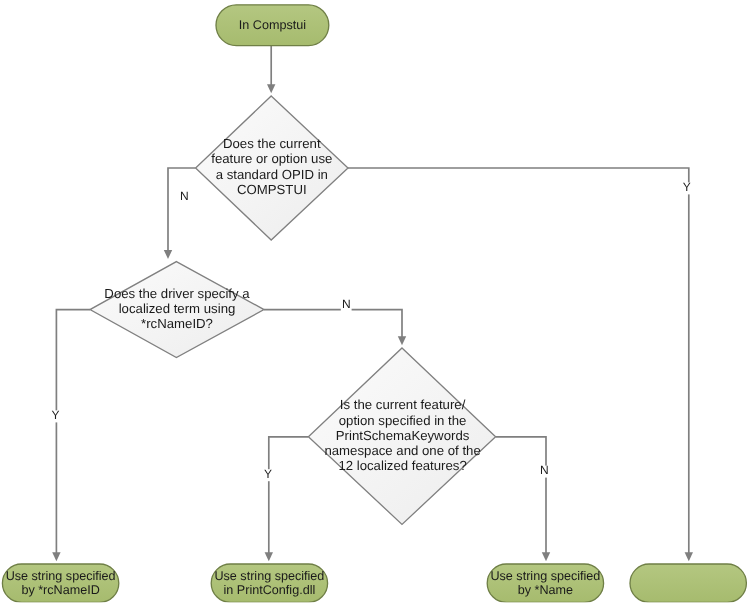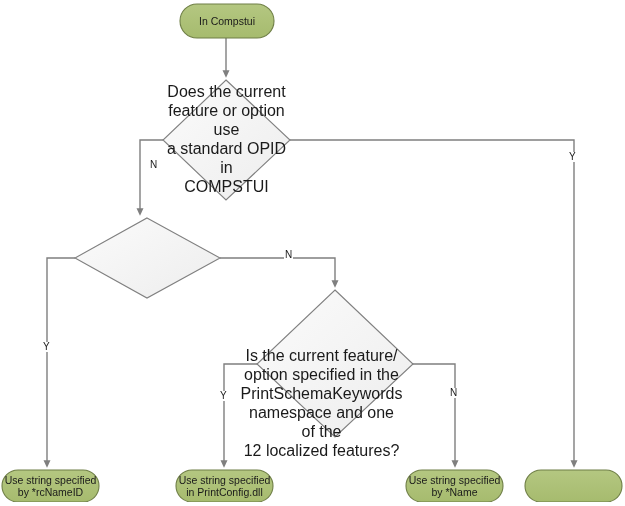--- a/index.html
+++ b/index.html
@@ -32,21 +32,21 @@
     text-align: center;
     color: #1a1a1a;
     pointer-events: none;
     line-height: 1.18;
     white-space: pre-line;
   }
   .terminal-label {
     font-size: 10.5px;
   }
   .decision-label {
-    font-size: 16px;
+    font-size: 11px;
   }
   .edge-label {
     position: absolute;
     font-size: 10px;
     color: #1a1a1a;
     background: #ffffff;
     padding: 0 1px;
     line-height: 1;
     text-align: center;
   }
@@ -105,22 +105,25 @@
     <rect x="525" y="470" width="97" height="32" rx="16" ry="16" fill="url(#termGrad)" stroke="#6f7f46" stroke-width="1.1"></rect>
   </svg>
 
   <div class="node-label terminal-label" style="left:180px; top:4px; width:94px; height:34px;">In Compstui</div>
 
   <div class="node-label decision-label" style="left:163px; top:96px; width:127px; height:88px;">Does the current
 feature or option use
 a standard OPID in
 COMPSTUI</div>
 
+  <div class="node-label decision-label" style="left:76px; top:232px; width:143px; height:52px;">Does the driver specify a
+localized term using
+*rcNameID?</div>
 
-  <div class="node-label decision-label" style="left:244px; top:329px; width:155px; height:70px;margin-top:40px;">Is the current feature/
+  <div class="node-label decision-label" style="left:258px; top:329px; width:155px; height:70px;">Is the current feature/
 option specified in the
 PrintSchemaKeywords
 namespace and one of the
 12 localized features?</div>
 
   <div class="node-label terminal-label" style="left:2px; top:470px; width:97px; height:32px;">Use string specified
 by *rcNameID</div>
 
   <div class="node-label terminal-label" style="left:176px; top:470px; width:97px; height:32px;">Use string specified
 in PrintConfig.dll</div>

